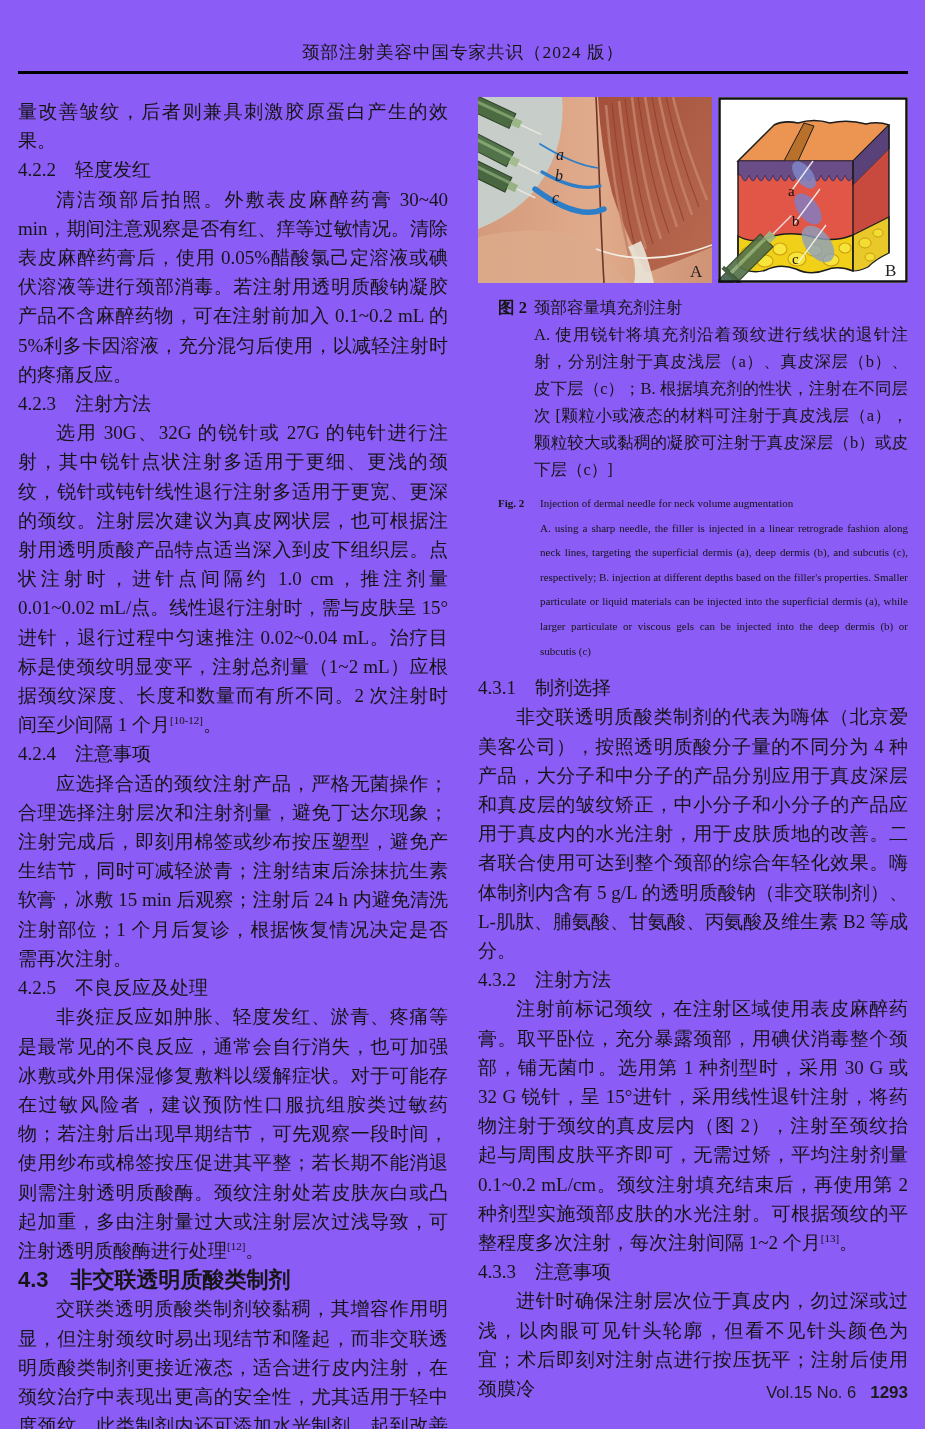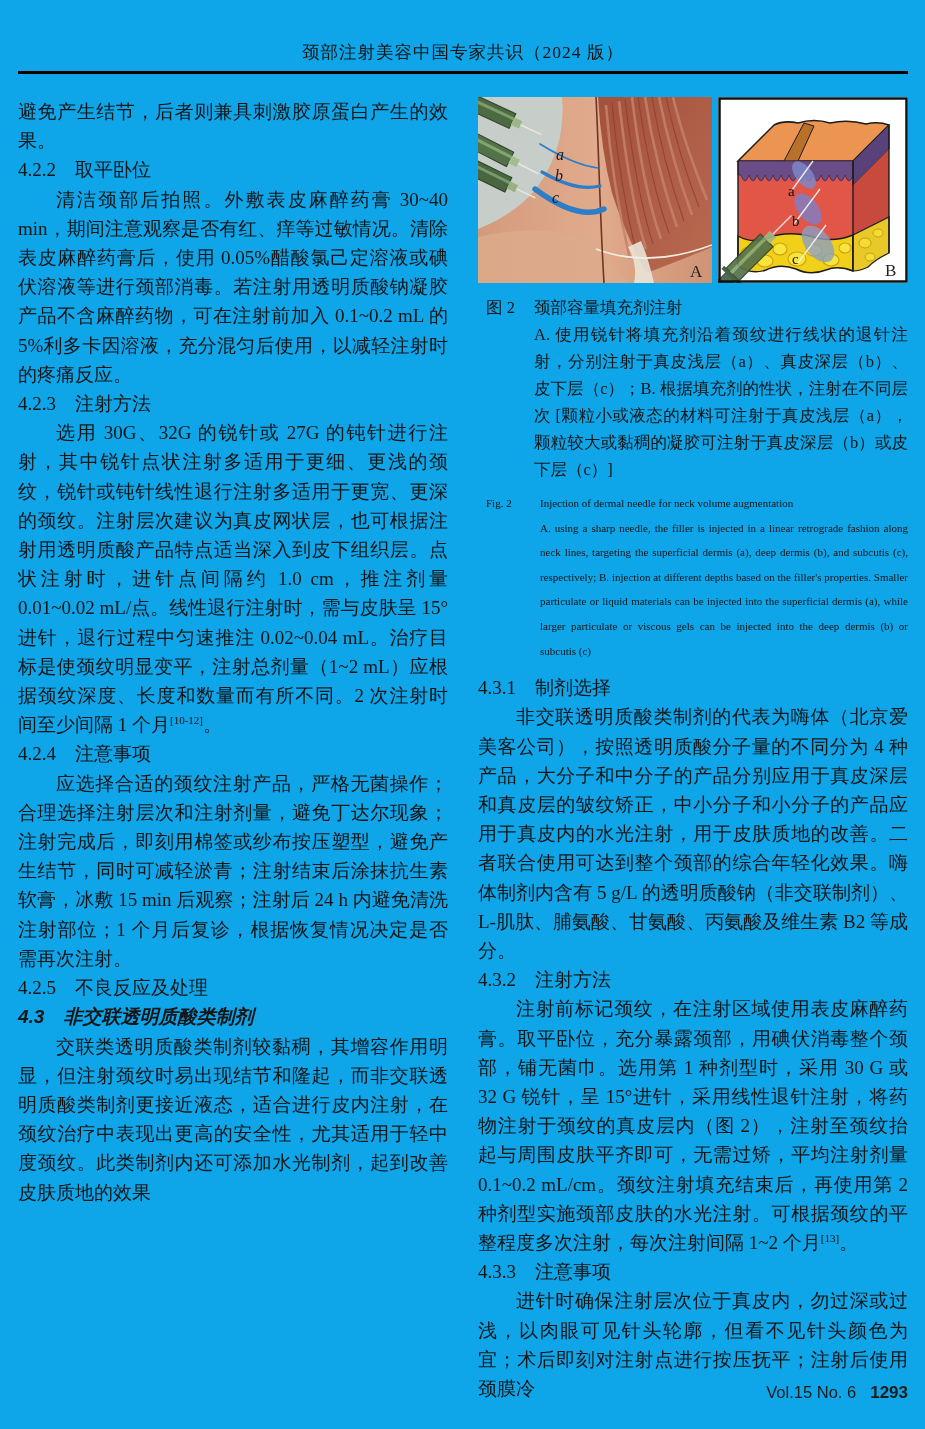--- a/index.html
+++ b/index.html
@@ -1,34 +1,34 @@
 <!DOCTYPE html>
 <html><head>
 <meta charset="utf-8">
 <style>
   html,body{margin:0;padding:0;background:#ffffff;}
-  .page{position:relative;width:925px;height:1429px;background:#0ea5e9;overflow:hidden;
+  .page{position:relative;width:925px;height:1429px;background:#8b5cf6;overflow:hidden;
         font-family:"Liberation Serif",serif;color:#151515;}
   .header-title{position:absolute;top:40px;left:18px;width:890px;text-align:center;
         font-size:17.5px;letter-spacing:1px;}
   .header-rule{position:absolute;top:71px;left:18px;width:890px;height:2.5px;background:#000;}
   .columns{position:absolute;top:97px;left:18px;width:890px;display:flex;gap:30px;}
   .col{width:430px;font-size:19px;line-height:29.2px;text-align:justify;}
   .col p{margin:0;}
   p.body{text-indent:2em;}
   p.cont{text-indent:0;}
   p.sec{text-indent:0;}
-  p.sec-major{text-indent:0;font-weight:bold;font-family:"Liberation Sans",sans-serif;font-size:19px;font-style:italic;}
+  p.sec-major{text-indent:0;font-weight:bold;font-family:"Liberation Sans",sans-serif;font-size:22px;}
   sup.ref{font-size:11px;line-height:0;}
   
   .figure{display:flex;gap:6px;height:186px;}
   .panel{display:block;}
   
   .caption{position:relative;margin-top:11px;}
-  .caption .cap-label{position:absolute;left:8px;top:0;font-weight:normal;white-space:nowrap;}
+  .caption .cap-label{position:absolute;left:20px;top:0;font-weight:bold;white-space:nowrap;}
   .caption .cap-body{padding-left:56px;}
   .caption.cn{font-size:16.5px;line-height:27px;}
   .caption.cn .cap-text{text-align:justify;}
   .caption.en{font-size:11px;line-height:24.6px;margin-top:8px;}
   .caption.en .cap-body{padding-left:62px;}
   .caption.en .cap-text{text-align:justify;}
   .rc-body{margin-top:10px;}
   
   .footer{position:absolute;top:1383px;right:17px;font-family:"Liberation Sans",sans-serif;
           font-size:16.5px;color:#1c1c1c;text-align:right;}
@@ -38,28 +38,29 @@
 <body>
 
 <div class="page">
 
   <div class="header-title">颈部注射美容中国专家共识（2024 版）</div>
   <div class="header-rule"></div>
 
   <div class="columns">
 
     <div class="col">
-      <p class="cont">避免产生结节，后者则兼具刺激胶原蛋白产生的效果。</p>
-      <p class="sec">4.2.2　取平卧位</p>
+      <p class="cont">量改善皱纹，后者则兼具刺激胶原蛋白产生的效果。</p>
+      <p class="sec">4.2.2　轻度发红</p>
       <p class="body">清洁颈部后拍照。外敷表皮麻醉药膏 30~40 min，期间注意观察是否有红、痒等过敏情况。清除表皮麻醉药膏后，使用 0.05%醋酸氯己定溶液或碘伏溶液等进行颈部消毒。若注射用透明质酸钠凝胶产品不含麻醉药物，可在注射前加入 0.1~0.2 mL 的 5%利多卡因溶液，充分混匀后使用，以减轻注射时的疼痛反应。</p>
       <p class="sec">4.2.3　注射方法</p>
       <p class="body"><span>选用 30G、32G 的锐针或 27G 的钝针进行注射，其中锐针点状注射多适用于更细、更浅的颈纹，锐针或钝针线性退行注射多适用于更宽、更深的颈纹。注射层次建议为真皮网状层，也可根据注射用透明质酸产品特点适当深入到皮下组织层。点状注射时，进针点间隔约 1.0 cm，推注剂量 0.01~0.02 mL/点。线性退行注射时，需与皮肤呈 15°进针，退行过程中匀速推注 0.02~0.04 mL。治疗目标是使颈纹明显变平，注射总剂量（1~2 mL）应根据颈纹深度、长度和数量而有所不同。2 次注射时间至少间隔 1 个月</span><sup class="ref">[10-12]</sup><span>。</span></p>
       <p class="sec">4.2.4　注意事项</p>
       <p class="body">应选择合适的颈纹注射产品，严格无菌操作；合理选择注射层次和注射剂量，避免丁达尔现象；注射完成后，即刻用棉签或纱布按压塑型，避免产生结节，同时可减轻淤青；注射结束后涂抹抗生素软膏，冰敷 15 min 后观察；注射后 24 h 内避免清洗注射部位；1 个月后复诊，根据恢复情况决定是否需再次注射。</p>
       <p class="sec">4.2.5　不良反应及处理</p>
+      <p class="body"><span>非炎症反应如肿胀、轻度发红、淤青、疼痛等是最常见的不良反应，通常会自行消失，也可加强冰敷或外用保湿修复敷料以缓解症状。对于可能存在过敏风险者，建议预防性口服抗组胺类过敏药物；若注射后出现早期结节，可先观察一段时间，使用纱布或棉签按压促进其平整；若长期不能消退则需注射透明质酸酶。颈纹注射处若皮肤灰白或凸起加重，多由注射量过大或注射层次过浅导致，可注射透明质酸酶进行处理</span><sup class="ref">[12]</sup><span>。</span></p>
       <p class="sec-major">4.3　非交联透明质酸类制剂</p>
       <p class="body"><span>交联类透明质酸类制剂较黏稠，其增容作用明显，但注射颈纹时易出现结节和隆起，而非交联透明质酸类制剂更接近液态，适合进行皮内注射，在颈纹治疗中表现出更高的安全性，尤其适用于轻中度颈纹。此类制剂内还可添加水光制剂，起到改善皮肤质地的效果</span></p>
     </div>
 
     <div class="col">
 
       <div class="figure">
 
         <svg class="panel" width="234" height="186" viewBox="0 0 234 186">
           <defs>

